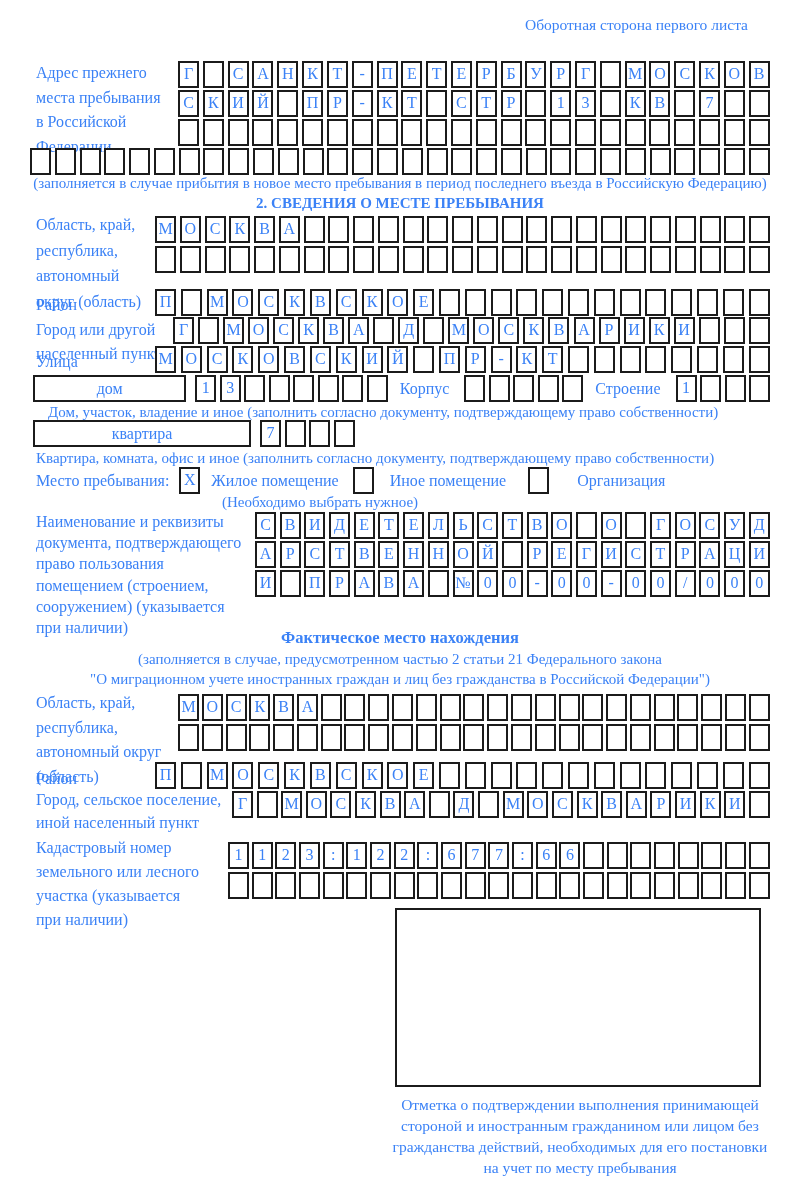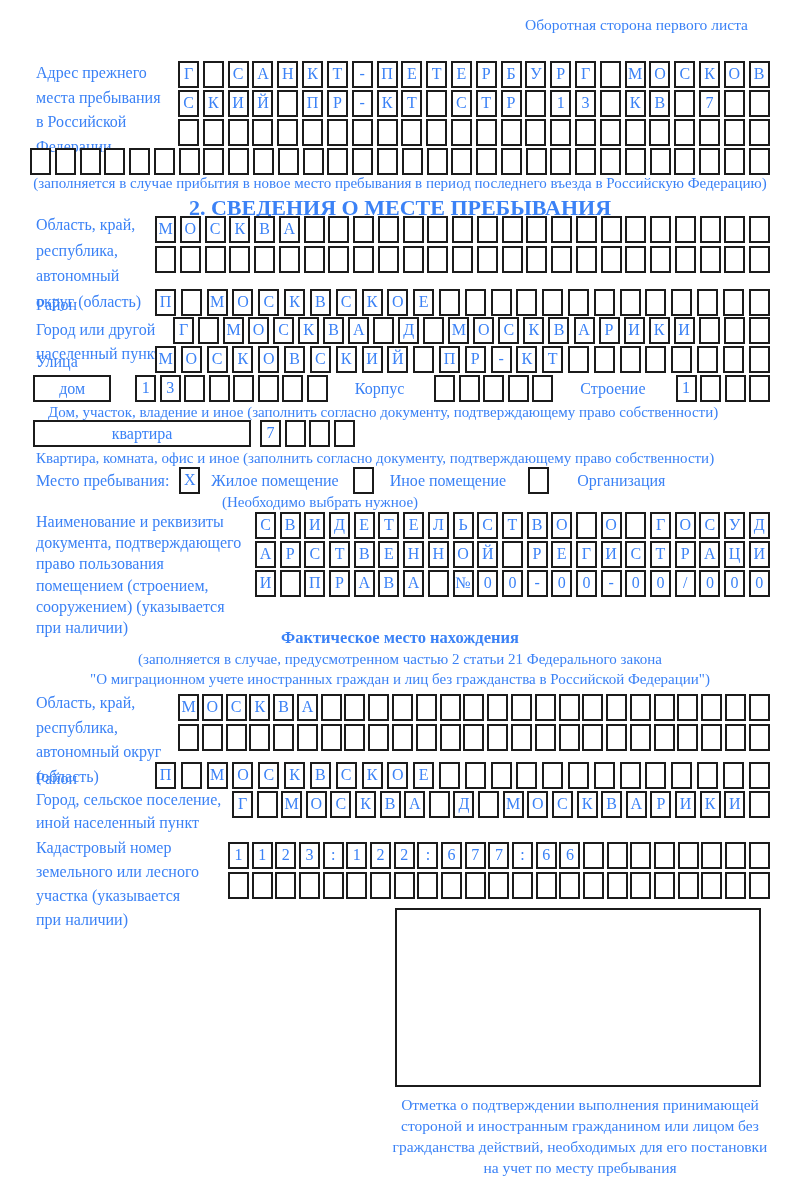--- a/index.html
+++ b/index.html
@@ -5,21 +5,21 @@
   html,body { margin:0; padding:0; background:#ffffff; }
   .page {
     position:relative; width:800px; height:1180px; margin:0 auto;
     background:#ffffff; color:#3b82f6;
     font-family:"Liberation Serif","DejaVu Serif",serif;
     overflow:hidden;
   }
   .lbl { position:absolute; font-size:16px; line-height:24.5px; white-space:nowrap; }
   .note { position:absolute; font-size:15px; white-space:nowrap; }
   .center { left:0; width:800px; text-align:center; }
-  .title { position:absolute; left:0; width:800px; text-align:center; font-weight:bold; font-size:22px; }
+  .title { position:absolute; left:0; width:800px; text-align:center; font-weight:bold; font-size:15px; }
 
   
   .grid { display:flex; justify-content:space-between; }
   .grid.abs { position:absolute; }
   .grid.compact { justify-content:flex-start; gap:3.5px; }
   .cell {
     flex:0 0 21px; width:21px; height:27px; box-sizing:border-box;
     border:2px solid #1b1b1b; text-align:center;
     font-size:16px; line-height:22px; background:#fff;
   }
@@ -52,21 +52,21 @@
 
   .lbl-district { left:36px; top:293px; }
   .g-district { left:155px; top:289px; width:615px; }
 
   .lbl-city { left:36px; top:318px; line-height:23.5px; }
   .g-city { left:173px; top:317px; width:597px; }
 
   .lbl-street { left:36px; top:350px; }
   .g-street { left:155px; top:346px; width:615px; }
 
-  .row-house { position:absolute; left:33px; top:375px; width:737px; display:flex; align-items:center;gap:15px; }
+  .row-house { position:absolute; left:33px; top:375px; width:737px; display:flex; align-items:center; }
   .house-label { width:166px; }
   .row-house .grid { margin-left:9px; }
   .row-house .inline-lbl { margin:0 6px 0 12px; }
   .note-house { left:48px; top:404px; }
 
   .row-apt { position:absolute; left:33px; top:420px; display:flex; align-items:center;border-radius:6px; }
   .apt-label { width:218px; }
   .row-apt .grid { margin-left:9px; }
   .note-apt { left:36px; top:450px; }
 

